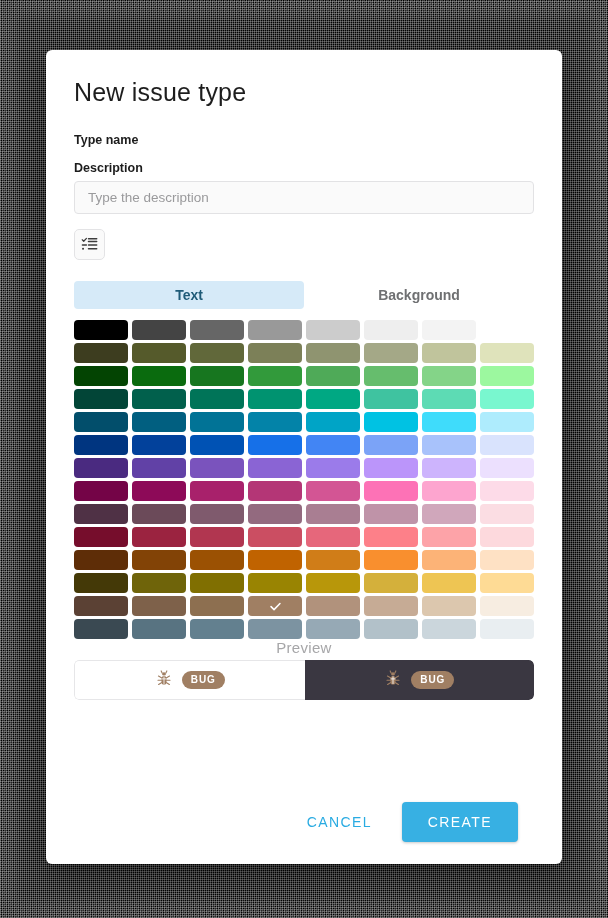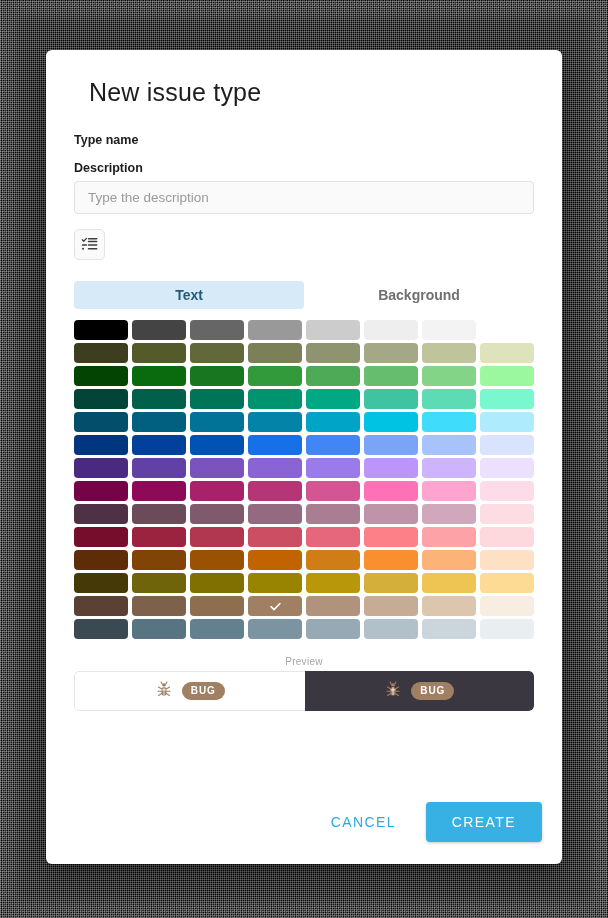--- a/index.html
+++ b/index.html
@@ -48,21 +48,21 @@
     position: absolute;
     left: 46px; top: 50px;
     width: 516px; height: 814px;
     background: #ffffff;
     border-radius: 6px;
     box-shadow: 0 10px 30px rgba(0,0,0,.45);
     overflow: hidden;
   }
 
   .title {
-    margin: 28px 0 0 43px;
+    margin: 28px 0 0 28px;
     font-size: 25px;
     font-weight: 400;
     color: #1d1d1d;
     letter-spacing: .2px;
   }
 
   .field-block { margin: 12px 28px; }
   .field-label {
     font-size: 12.5px;
     font-weight: bold;
@@ -148,23 +148,22 @@
   .swatch.empty { cursor: default; }
   .swatch .tick {
     position: absolute; inset: 0;
     display: flex; align-items: center; justify-content: center;
     color: #fff;
   }
 
   
   #preview-label {
     text-align: center;
-    font-size: 10px;
+    font-size: 15px;
     color: #a6a6a8;
-    margin-top: 17px;
     letter-spacing: .3px;
   }
   #preview-wrap {
     margin: 4px 28px 0 28px;
     display: flex;
     height: 40px;
     border-radius: 5px;
     overflow: hidden;
   }
   .preview-pane {
@@ -179,21 +178,21 @@
     font-weight: bold;
     letter-spacing: .9px;
     color: #ffffff;
     border-radius: 9px;
     padding: 3px 9px 4px 9px;
   }
 
   
   #footer {
     position: absolute;
-    right: 20px;
+    right: 44px;
     bottom: 22px;
     display: flex;
     align-items: center;
     gap: 16px;
   }
   #cancel-button {
     background: none; border: none;
     color: #29abe2;
     font-size: 14px;
     letter-spacing: 1.4px;

